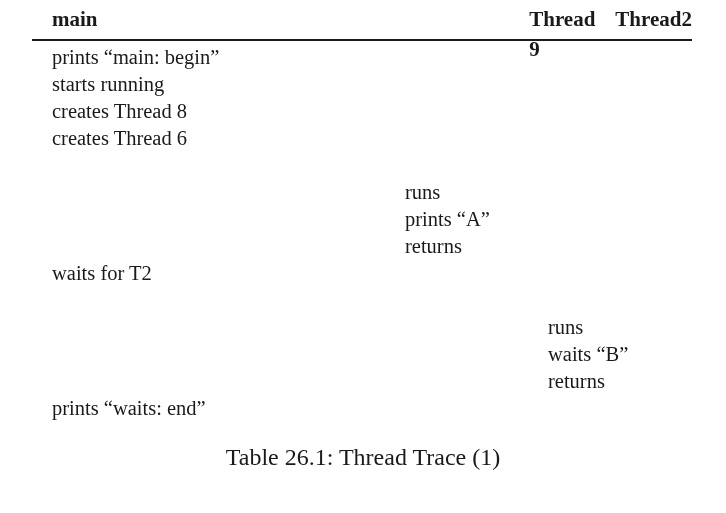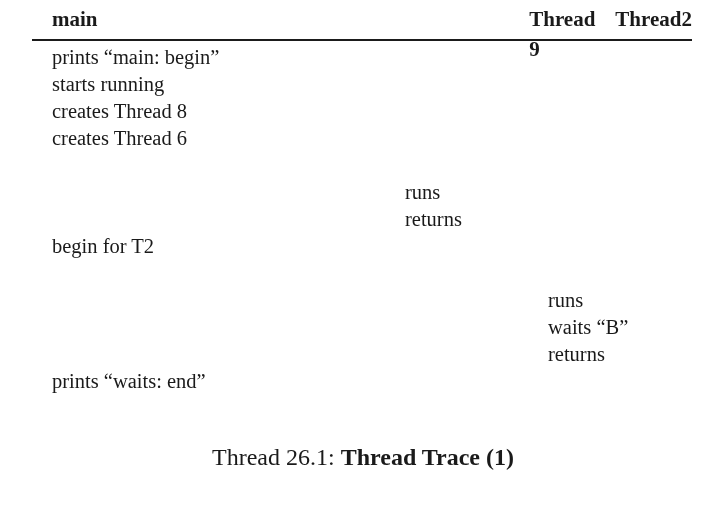--- a/index.html
+++ b/index.html
@@ -88,21 +88,21 @@
     position: absolute;
     left: 0;
     top: 441px;
     width: 726px;
     text-align: center;
     font-size: 24px;
     line-height: 32px;
     white-space: nowrap;
   }
   .caption .cap-label { font-weight: normal; }
-  .caption .cap-title { font-weight: bold; }
+  .caption .cap-title { font-weight: normal; }
 </style>
 </head>
 <body>
 
 <div class="table-figure">
 
   <table class="trace-table">
     <thead>
       <tr class="header-row">
         <th class="col-main h-main">main</th>
@@ -140,25 +140,30 @@
       <span class="cell c-t1"></span>
       <span class="cell c-t2"></span>
     </div>
     <div class="trace-row">
       <span class="cell c-main"></span>
       <span class="cell c-t1">runs</span>
       <span class="cell c-t2"></span>
     </div>
     <div class="trace-row">
       <span class="cell c-main"></span>
+      <span class="cell c-t1">prints “A”</span>
+      <span class="cell c-t2"></span>
+    </div>
+    <div class="trace-row">
+      <span class="cell c-main"></span>
       <span class="cell c-t1">returns</span>
       <span class="cell c-t2"></span>
     </div>
     <div class="trace-row">
-      <span class="cell c-main">begin for T2</span>
+      <span class="cell c-main">waits for T2</span>
       <span class="cell c-t1"></span>
       <span class="cell c-t2"></span>
     </div>
     <div class="trace-row">
       <span class="cell c-main"></span>
       <span class="cell c-t1"></span>
       <span class="cell c-t2"></span>
     </div>
     <div class="trace-row">
       <span class="cell c-main"></span>
@@ -176,17 +181,17 @@
       <span class="cell c-t2">returns</span>
     </div>
     <div class="trace-row">
       <span class="cell c-main">prints “waits: end”</span>
       <span class="cell c-t1"></span>
       <span class="cell c-t2"></span>
     </div>
   </div>
 
   <div class="caption">
-    <span class="cap-label">Thread 26.1:</span>
+    <span class="cap-label">Table 26.1:</span>
     <span class="cap-title">Thread Trace (1)</span>
   </div>
 
 </div>
 
 </body></html>

